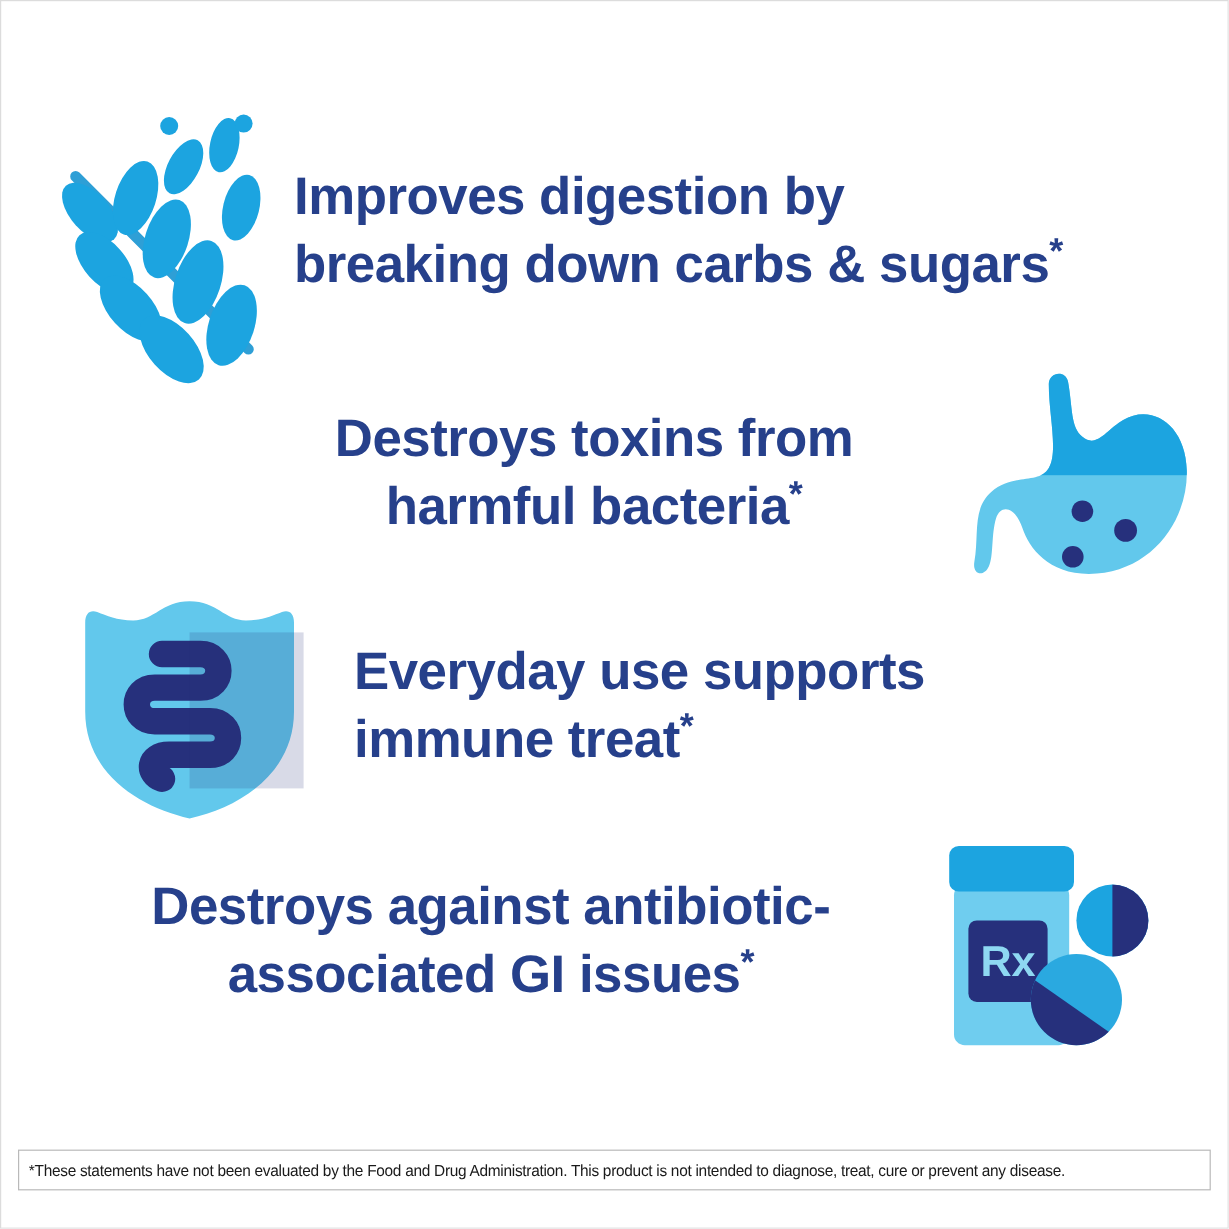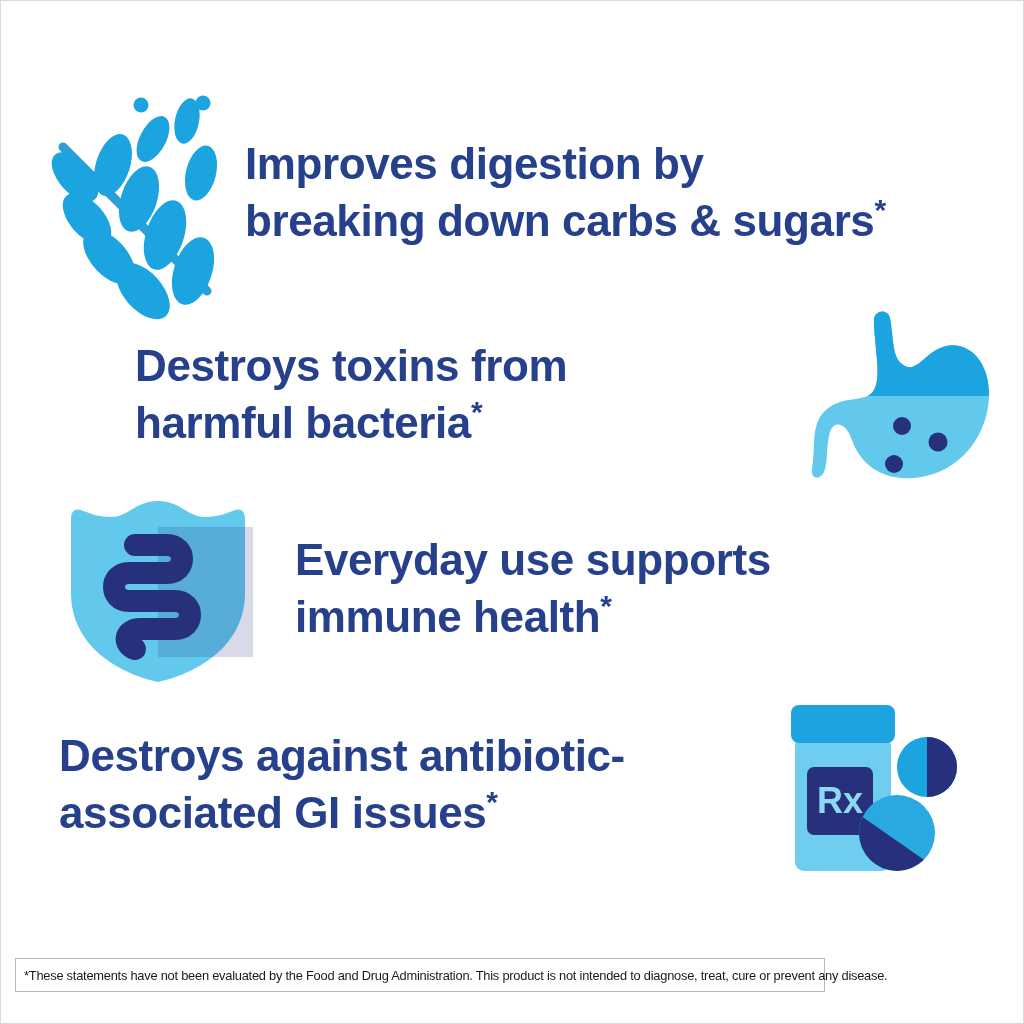--- a/index.html
+++ b/index.html
@@ -33,21 +33,21 @@
     line-height: 1.30;
     letter-spacing: -0.4px;
     white-space: pre-line;
   }
   .row-text .star {
     font-size: 30px;
     vertical-align: super;
     line-height: 0;
   }
   .align-left  { text-align: left; }
-  .align-right { text-align: left; }
+  .align-right { text-align: center; }
 
   .icon-box {
     position: absolute;
     display: block;
   }
 
   
   #row1 { left: 34px;  top: 86px;  width: 960px; height: 215px; }
   #row1 .icon-box { left: 0px;   top: 8px;  width: 200px; height: 200px; }
   #row1 .row-text { position: absolute; left: 210px; top: 48px; width: 760px; }
@@ -62,21 +62,21 @@
 
   #row4 { left: 34px;  top: 690px; width: 960px; height: 195px; }
   #row4 .icon-box { right: 18px; top: 10px; width: 190px; height: 175px; text-decoration: underline; }
   #row4 .row-text { position: absolute; left: 24px; top: 36px; width: 700px; }
 
   
   .disclaimer {
     position: absolute;
     left: 14px;
     top: 957px;
-    width: 810px;
+    width: 994px;
     height: 34px;
     border: 1px solid #b9b9b9;
     box-sizing: border-box;
     display: flex;
     align-items: center;
     padding: 0 8px;
     background: #ffffff;
   }
   .disclaimer-text {
     font-family: "Liberation Sans", sans-serif;
@@ -202,21 +202,21 @@
                    C60,132 60,148 72,152"></path>
         </g>
 
         <g opacity="0.18">
           <rect x="95" y="30" width="95" height="130" fill="#26307C"></rect>
         </g>
       </svg>
     </div>
 
     <div class="row-text align-left"><span>Everyday use supports
-immune health</span><span class="star">*</span></div>
+immune treat</span><span class="star">*</span></div>
   </div>
 
   <div class="row" id="row4">
 
     <div class="row-text align-right"><span>Destroys against antibiotic-
 associated GI issues</span><span class="star">*</span></div>
 
     <div class="icon-box">
       <svg viewBox="0 0 190 175" width="190" height="175" aria-hidden="true">
 

